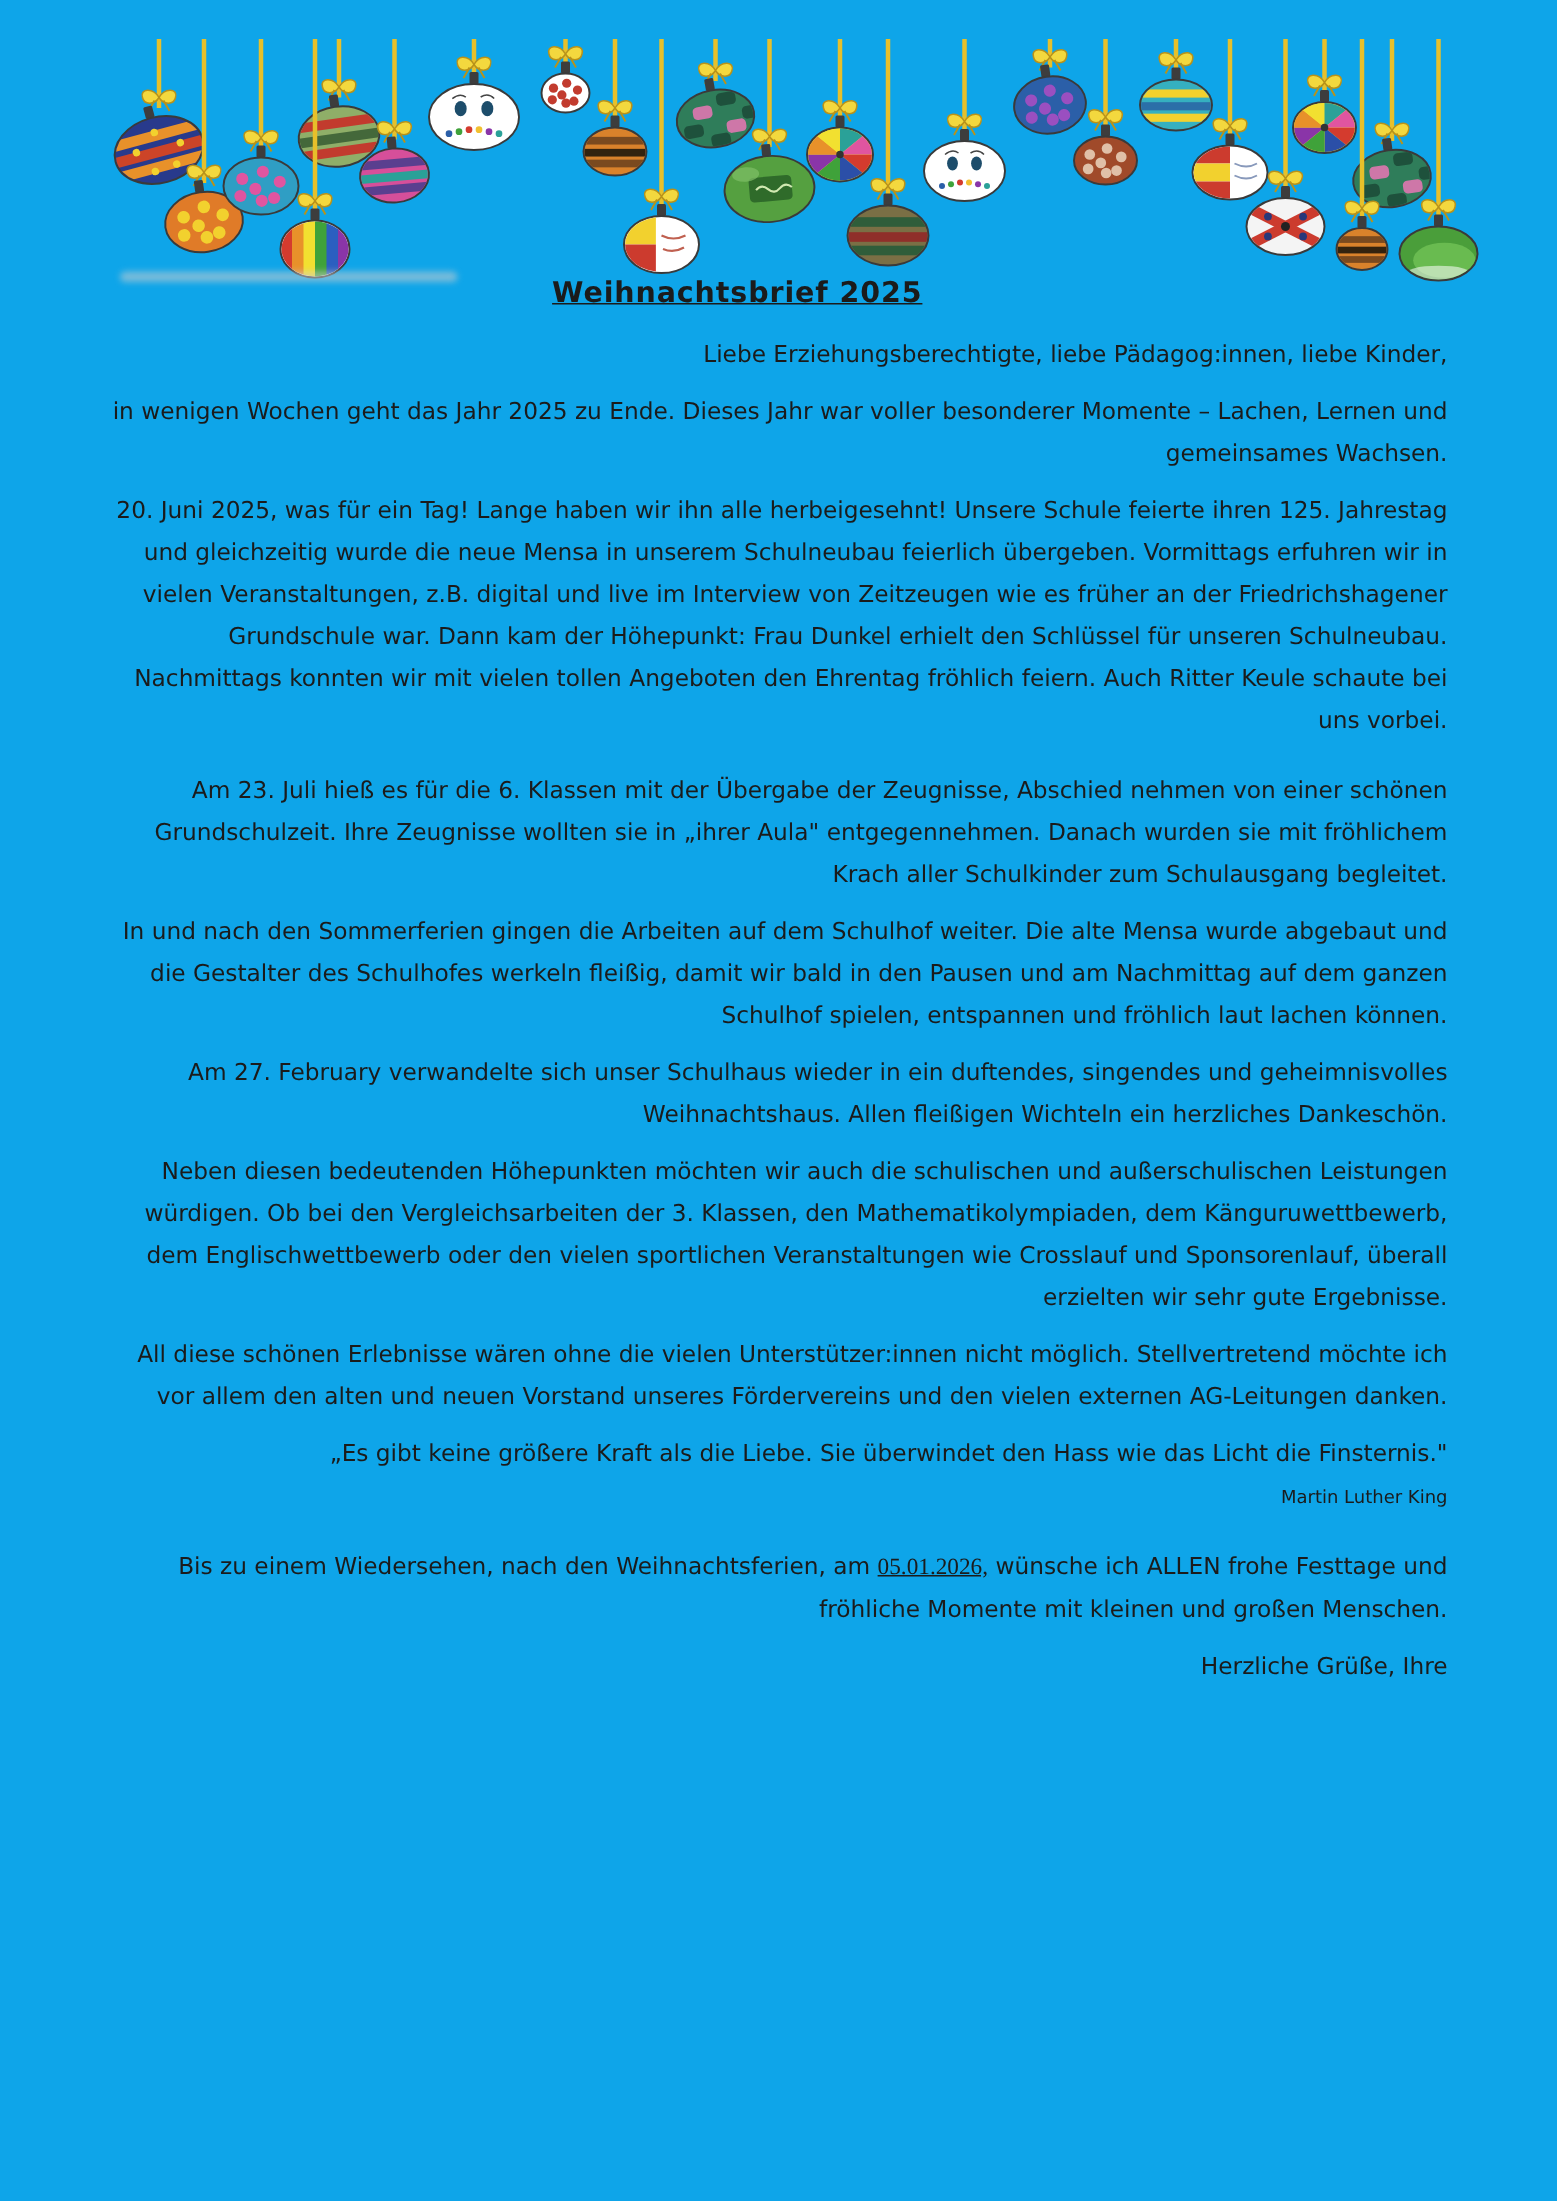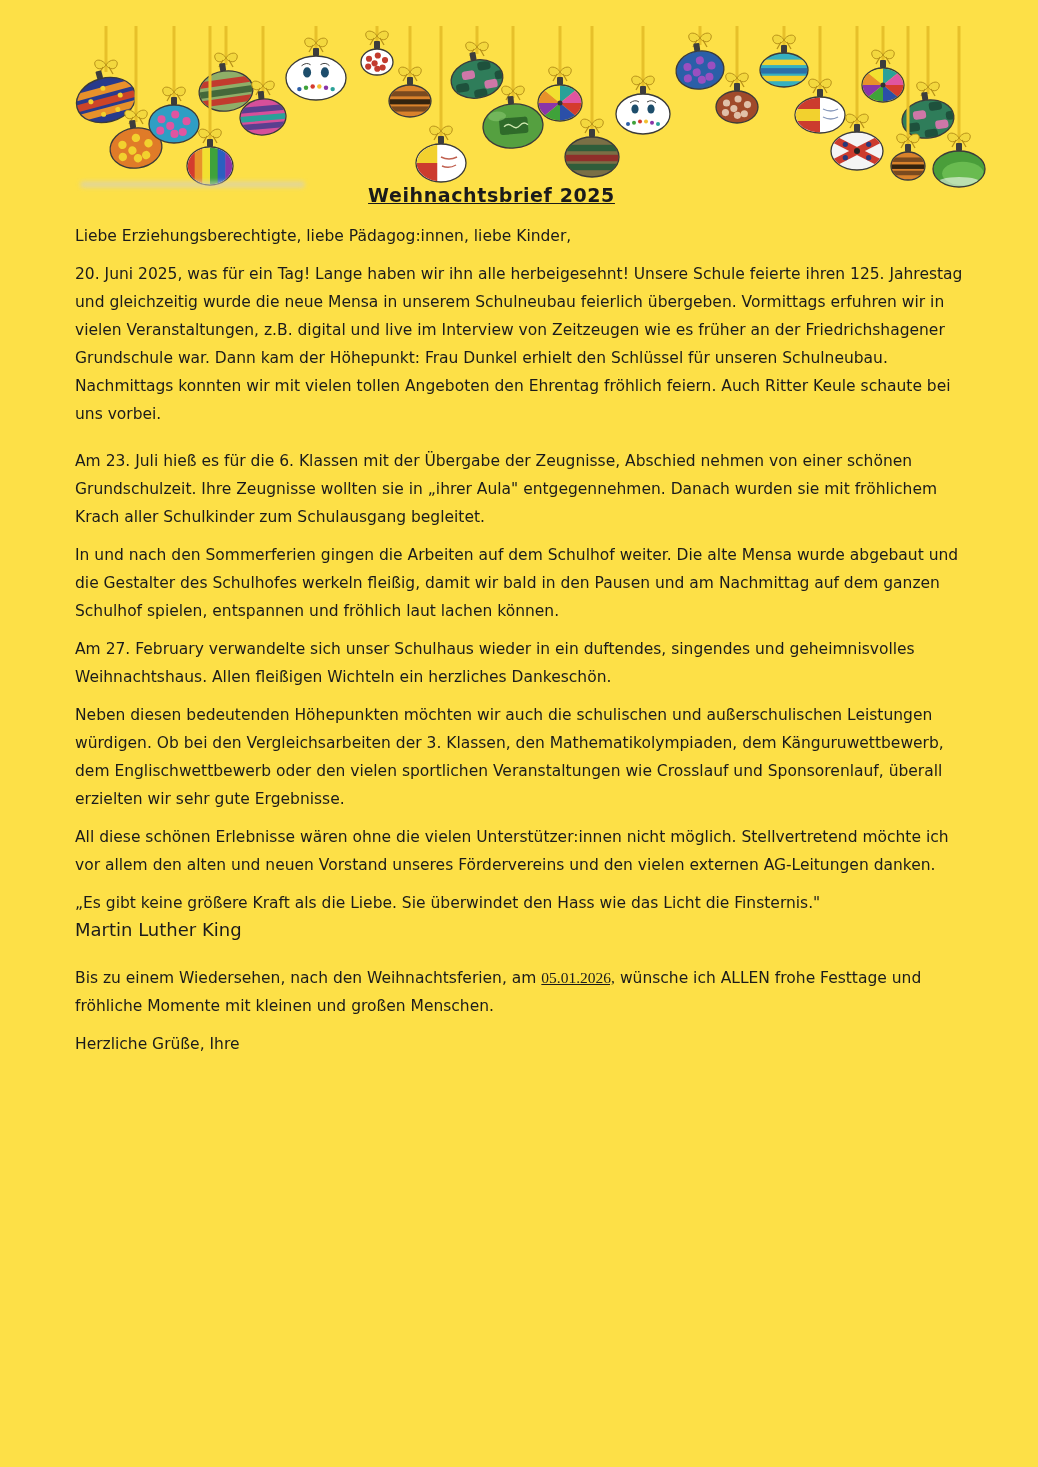--- a/index.html
+++ b/index.html
@@ -1,33 +1,33 @@
 <!DOCTYPE html>
 <html><head>
 <meta charset="utf-8">
 <style>
   html,body{margin:0;padding:0;background:#ffffff;}
   body{
     width:1038px;height:1467px;overflow:hidden;
     font-family:"DejaVu Sans",sans-serif;color:#1b1b1b;
   }
-  .page{position:relative;width:1038px;height:1467px;background:#fde047;}
+  .page{position:relative;width:1038px;height:1467px;background:#0ea5e9;}
   .banner{position:relative;width:1038px;height:180px;}
   .banner svg{position:absolute;left:0;top:0;}
   .smudge{position:absolute;left:80px;top:181px;width:225px;height:7px;
     background:#cfcfcf;opacity:.55;filter:blur(2px);border-radius:4px;}
   .title{
     text-align:center;font-size:19px;font-weight:bold;
     text-decoration:underline;letter-spacing:.6px;margin:4px 0 0 -55px;
   }
-  .letter{margin:16px 73px 0 75px;font-size:15.5px;line-height:28px;}
+  .letter{margin:16px 73px 0 75px;font-size:15.5px;line-height:28px;text-align:right;}
   .letter p{margin:0 0 10px 0;}
   .letter p.extra-before{padding-top:9px;}
   .u{text-decoration:underline;font-family:Liberation Serif, serif;}
-  .small{font-size:18px;line-height:20px;}
+  .small{font-size:12px;line-height:20px;}
 </style>
 </head>
 <body>
 
 <div class="page">
   <div class="banner">
     <svg id="banner-svg" width="1038" height="196" viewBox="0 0 1038 196">
         <defs>
           <clipPath id="clip0">
             <ellipse cx="106" cy="100" rx="29.3" ry="21.3"></ellipse>
@@ -503,20 +503,21 @@
               <ellipse cx="959" cy="183.4" rx="23.400000000000002" ry="6.3" fill="#ffffff" opacity="0.55"></ellipse>
             </g>
           </g>
         </g>
       </svg>
   </div>
   <div class="smudge"></div>
   <div class="title">Weihnachtsbrief 2025</div>
   <div class="letter">
       <p><span>Liebe Erziehungsberechtigte, liebe Pädagog:innen, liebe Kinder,</span></p>
+      <p><span>in wenigen Wochen geht das Jahr 2025 zu Ende. Dieses Jahr war voller besonderer Momente – Lachen, Lernen und gemeinsames Wachsen.</span></p>
       <p><span>20. Juni 2025, was für ein Tag! Lange haben wir ihn alle herbeigesehnt! Unsere Schule feierte ihren 125. Jahrestag und gleichzeitig wurde die neue Mensa in unserem Schulneubau feierlich übergeben. Vormittags erfuhren wir in vielen Veranstaltungen, z.B. digital und live im Interview von Zeitzeugen wie es früher an der Friedrichshagener Grundschule war. Dann kam der Höhepunkt: Frau Dunkel erhielt den Schlüssel für unseren Schulneubau. Nachmittags konnten wir mit vielen tollen Angeboten den Ehrentag fröhlich feiern. Auch Ritter Keule schaute bei uns vorbei.</span></p>
       <p class="extra-before"><span>Am 23. Juli hieß es für die 6. Klassen mit der Übergabe der Zeugnisse, Abschied nehmen von einer schönen Grundschulzeit. Ihre Zeugnisse wollten sie in „ihrer Aula" entgegennehmen. Danach wurden sie mit fröhlichem Krach aller Schulkinder zum Schulausgang begleitet.</span></p>
       <p><span>In und nach den Sommerferien gingen die Arbeiten auf dem Schulhof weiter. Die alte Mensa wurde abgebaut und die Gestalter des Schulhofes werkeln fleißig, damit wir bald in den Pausen und am Nachmittag auf dem ganzen Schulhof spielen, entspannen und fröhlich laut lachen können.</span></p>
       <p><span>Am 27. February verwandelte sich unser Schulhaus wieder in ein duftendes, singendes und geheimnisvolles Weihnachtshaus. Allen fleißigen Wichteln ein herzliches Dankeschön.</span></p>
       <p><span>Neben diesen bedeutenden Höhepunkten möchten wir auch die schulischen und außerschulischen Leistungen würdigen. Ob bei den Vergleichsarbeiten der 3. Klassen, den Mathematikolympiaden, dem Känguruwettbewerb, dem Englischwettbewerb oder den vielen sportlichen Veranstaltungen wie Crosslauf und Sponsorenlauf, überall erzielten wir sehr gute Ergebnisse.</span></p>
       <p><span>All diese schönen Erlebnisse wären ohne die vielen Unterstützer:innen nicht möglich. Stellvertretend möchte ich vor allem den alten und neuen Vorstand unseres Fördervereins und den vielen externen AG-Leitungen danken.</span></p>
       <p><span>„Es gibt keine größere Kraft als die Liebe. Sie überwindet den Hass wie das Licht die Finsternis."</span><br><span class="small">Martin Luther King</span></p>
       <p class="extra-before"><span>Bis zu einem Wiedersehen, nach den Weihnachtsferien, am </span><span class="u">05.01.2026,</span><span> wünsche ich ALLEN frohe Festtage und fröhliche Momente mit kleinen und großen Menschen.</span></p>
       <p><span>Herzliche Grüße, Ihre</span></p>
     </div>

